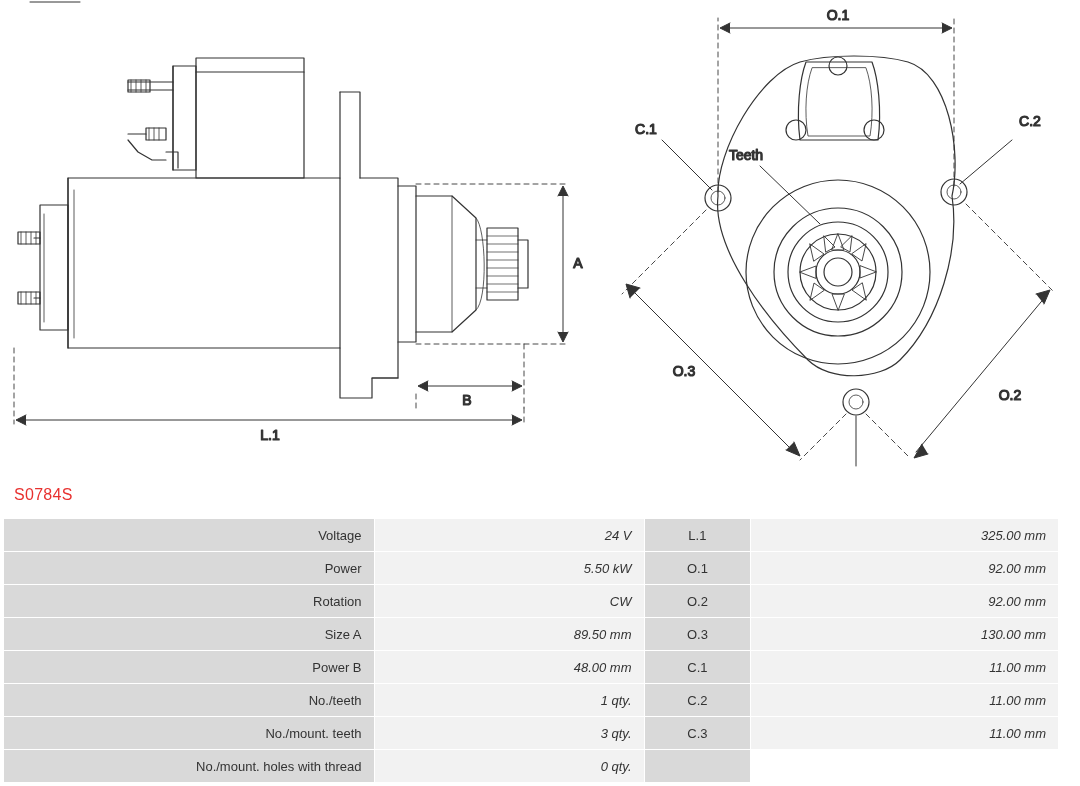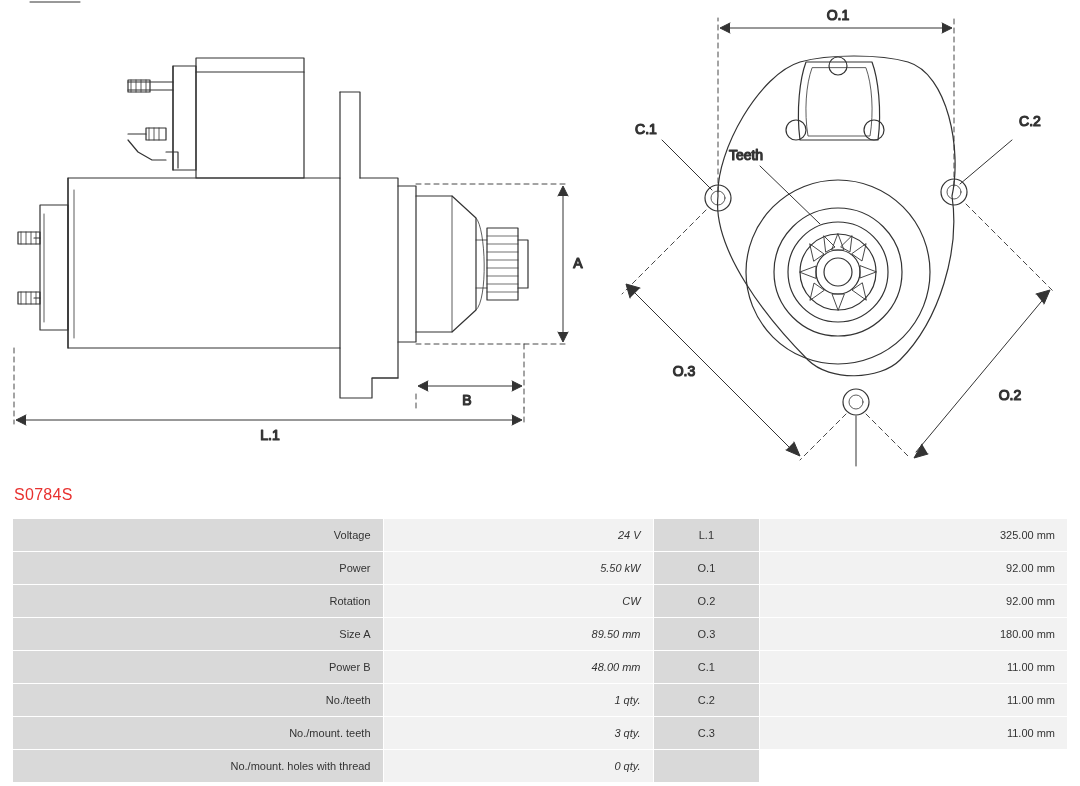--- a/index.html
+++ b/index.html
@@ -30,25 +30,25 @@
   .part-number {
     position: absolute;
     left: 14px;
     top: 486px;
     font-size: 16px;
     color: #e8312f;
     letter-spacing: 0.3px;
   }
   .spec-table {
     position: absolute;
-    left: 12px;
+    left: 3px;
     top: 518px;
     width: 1056px;
     border-collapse: collapse;
-    font-size: 11px;
+    font-size: 13px;
   }
   .spec-table td {
     border: 1px solid #ffffff;
     height: 32px;
     padding: 0 12px;
     white-space: nowrap;
   }
   .lbl {
     background: #d9d9d9;
     text-align: right;
@@ -66,20 +66,21 @@
     background: #d9d9d9;
     text-align: center;
     color: #333333;
     width: 60px;
   }
   .val2 {
     background: #f2f2f2;
     text-align: right;
     color: #333333;
     width: 220px;
+    font-style: italic;
   }
   .empty {
     background: #d9d9d9;
   }
   .empty2 {
     background: #ffffff;
     border-color: #ffffff;
   }
   svg text {
     font-family: "Liberation Sans", sans-serif;
@@ -275,21 +276,21 @@
       <tr>
         <td class="lbl">Rotation</td>
         <td class="val">CW</td>
         <td class="lbl2">O.2</td>
         <td class="val2">92.00 mm</td>
       </tr>
       <tr>
         <td class="lbl">Size A</td>
         <td class="val">89.50 mm</td>
         <td class="lbl2">O.3</td>
-        <td class="val2">180.00 mm</td>
+        <td class="val2">130.00 mm</td>
       </tr>
       <tr>
         <td class="lbl">Power B</td>
         <td class="val">48.00 mm</td>
         <td class="lbl2">C.1</td>
         <td class="val2">11.00 mm</td>
       </tr>
       <tr>
         <td class="lbl">No./teeth</td>
         <td class="val">1 qty.</td>

